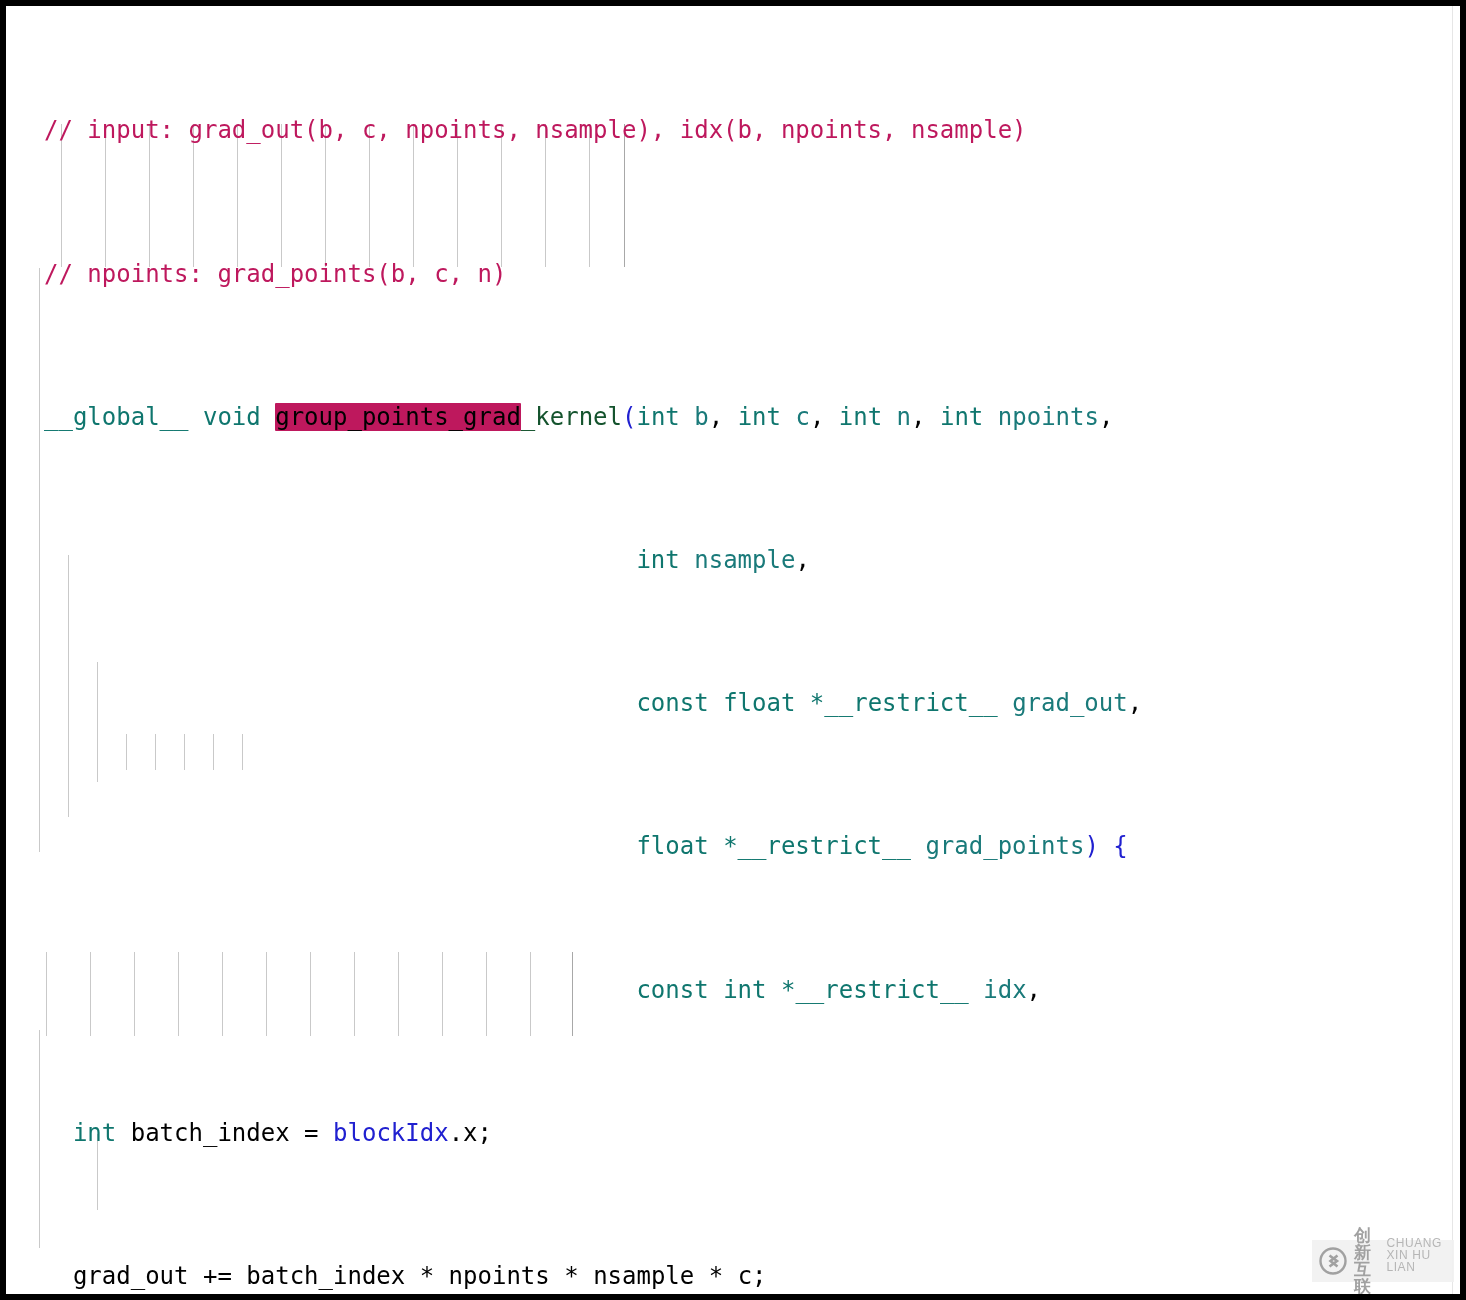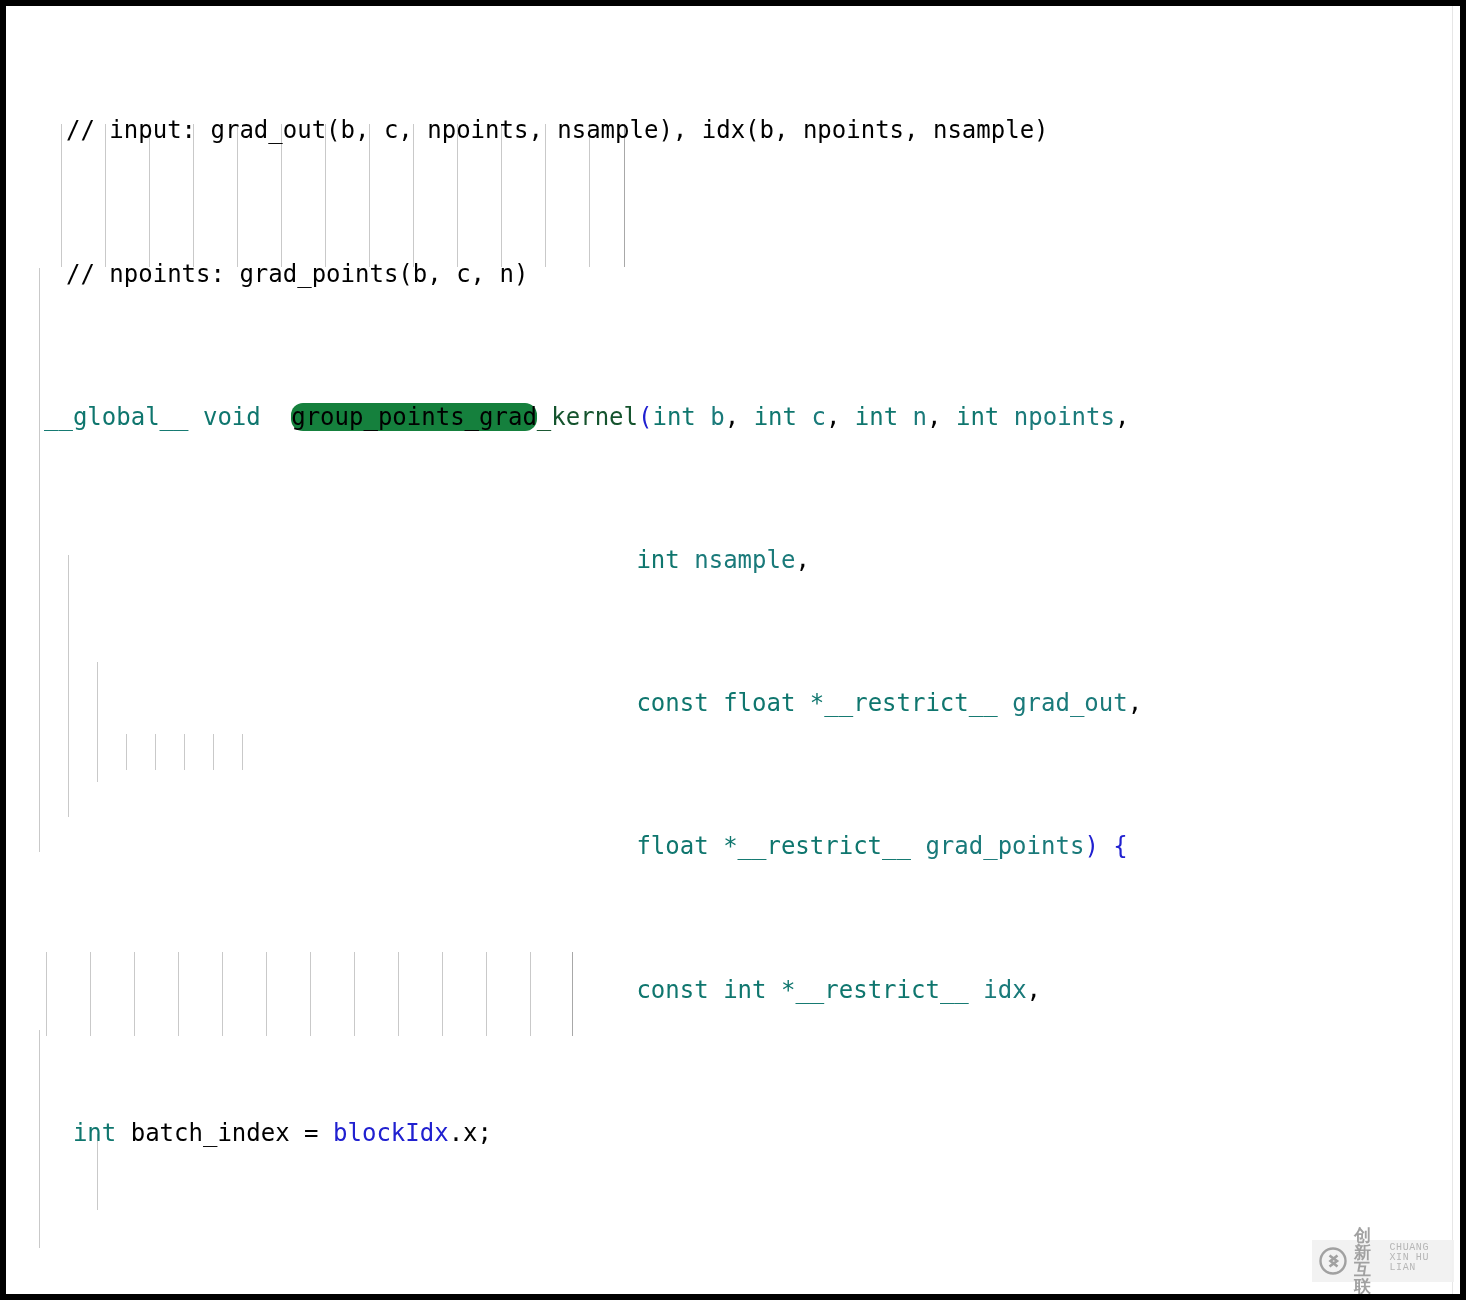--- a/index.html
+++ b/index.html
@@ -49,34 +49,33 @@
     color: #000000;
   }
   .line {
     position: relative;
     height: 35.8px;
     padding-left: 38px;
     box-sizing: border-box;
   }
 
   
-  .cmt   { color: #000000; margin-left: 22px; }            
+  .cmt   { color: #be185d; }            
   .kw    { color: #0f766e; }            
   .bi    { color: #2020d0; }            
   .prm   { color: #1a7a7a; }            
   .fn    { color: #14532d; }            
   .op    { color: #000000; }
   .pb    { color: #2020d0; }
   .br-bl { color: #2020d0; }
 
   
   .hl-salmon {
-    background: #15803d;
-    border-radius: 12px;
-    margin-left: 16px;
+    background: #be185d;
+    border-radius: 1px;
   }
 
   
   .guides {
     position: absolute;
     left: 0;
     top: 0;
     pointer-events: none;
   }
   .guide {
@@ -116,25 +115,25 @@
     line-height: 1;
   }
   #wm-cn {
     font-family: "DejaVu Sans", sans-serif;
     font-size: 17px;
     font-weight: bold;
     color: #9a9a9a;
     letter-spacing: 1px;
   }
   #wm-py {
-    font-family: Liberation Mono, monospace;
-    font-size: 10px;
+    font-family: Liberation Sans, sans-serif;
+    font-size: 12px;
     color: #b0b0b0;
     letter-spacing: 0.6px;
-    margin-top: 16px;
+    margin-top: 10px;
   }
 </style>
 </head>
 <body>
 
 <div id="editor">
 
   <div class="guides">
 
     <div class="guide" style="left:55px;  top:118px; height:143px;"></div>
@@ -194,20 +193,21 @@
     <div class="line">                                         <span class="kw">int</span> <span class="prm">nsample</span><span class="op">,</span></div>
 
     <div class="line">                                         <span class="kw">const</span> <span class="kw">float</span> <span class="kw">*__restrict__</span> <span class="prm">grad_out</span><span class="op">,</span></div>
 
     <div class="line">                                         <span class="kw">float</span> <span class="kw">*__restrict__</span> <span class="prm">grad_points</span><span class="pb">)</span> <span class="br-bl">{</span></div>
 
     <div class="line">                                         <span class="kw">const</span> <span class="kw">int</span> <span class="kw">*__restrict__</span> <span class="prm">idx</span><span class="op">,</span></div>
 
     <div class="line">  <span class="kw">int</span> <span>batch_index</span> = <span class="bi">blockIdx</span>.x;</div>
 
+    <div class="line">  <span>grad_out</span> += <span>batch_index</span> * <span>npoints</span> * <span>nsample</span> * c;</div>
 
     
 
     
 
     
 
     
 
     

